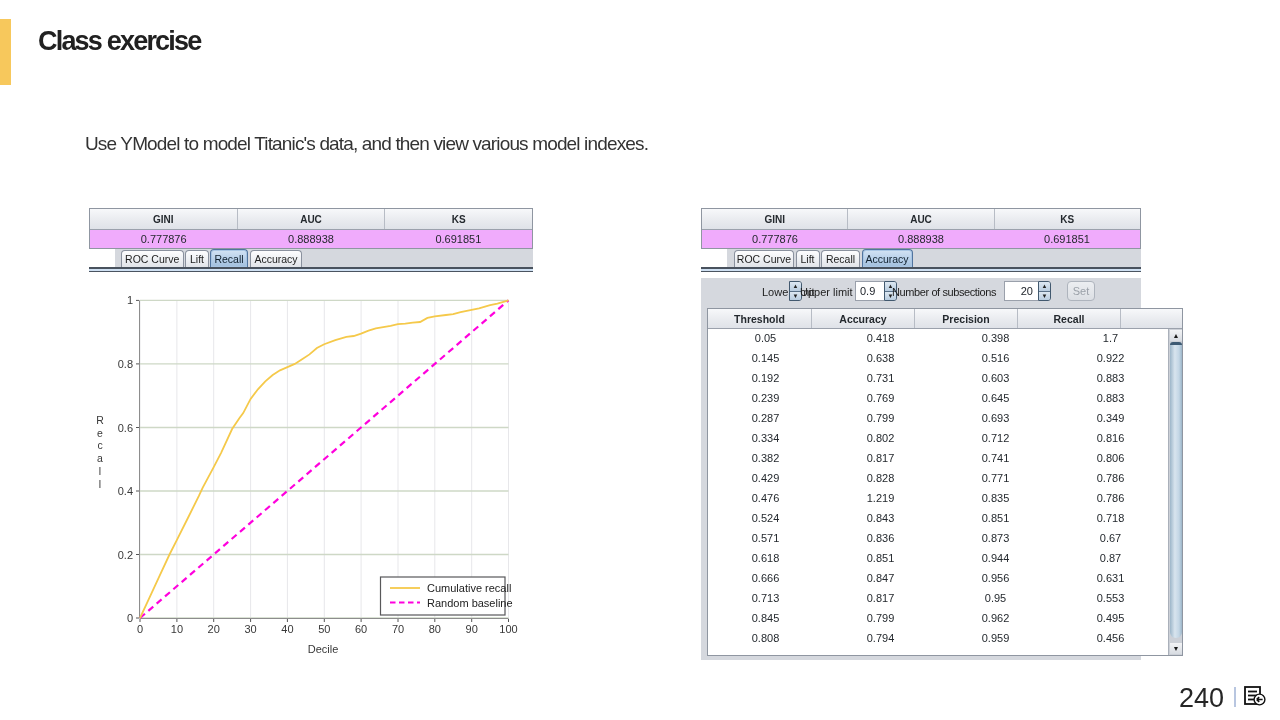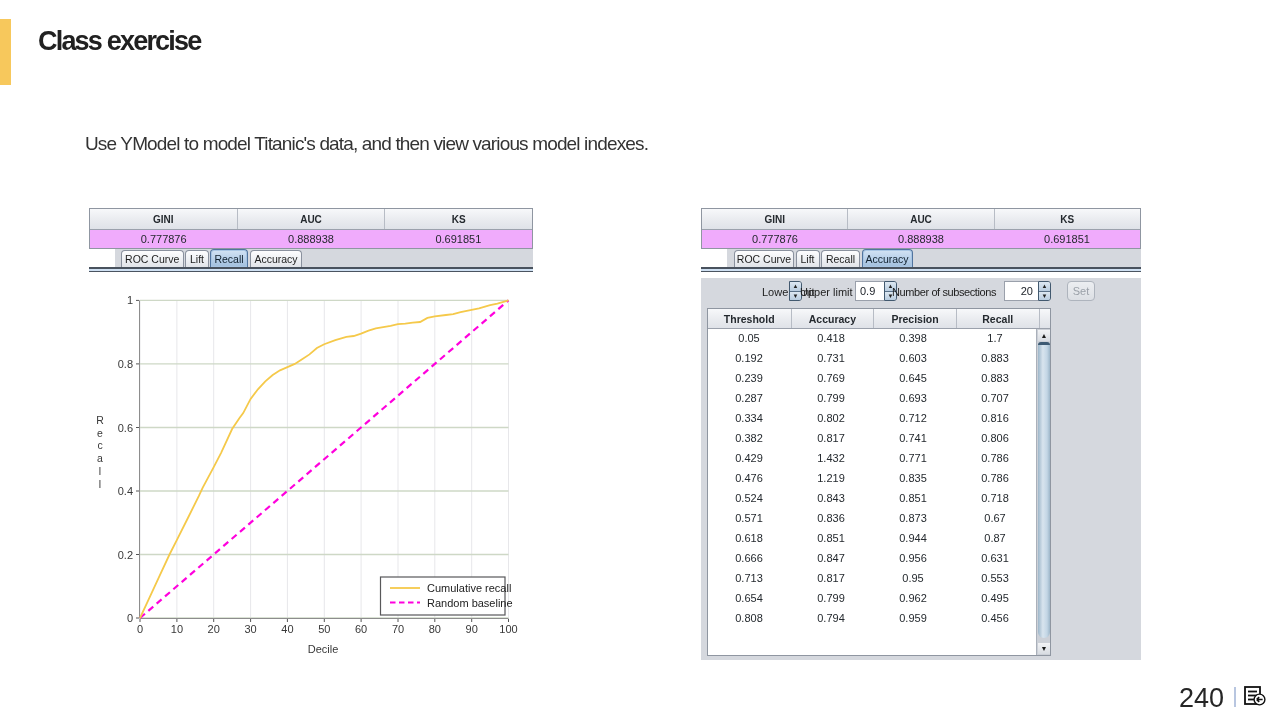--- a/index.html
+++ b/index.html
@@ -22,21 +22,21 @@
 .ctline{height:5px;background:linear-gradient(#49525e 0%,#49525e 30%,#cfe0f2 30%,#cfe0f2 72%,#4a5460 72%,#4a5460 100%);}
 
 #rcontent{left:701px;top:277.5px;width:440px;height:382px;background:#d5d8de;}
 .ctl-label{position:absolute;font-size:11px;color:#1d1d1d;top:286px;white-space:nowrap;}
 .spin{position:absolute;top:281px;height:20px;display:flex;}
 .spin .field{background:#fff;border:1px solid #9aa0ab;border-right:none;box-sizing:border-box;font-size:11px;color:#20252c;display:flex;align-items:center;padding-left:4px;overflow:hidden;}
 .spin .btns{width:13px;display:flex;flex-direction:column;border:1px solid #42596f;box-sizing:border-box;border-radius:0 3px 3px 0;overflow:hidden;}
 .spin .btns span{flex:1;display:flex;align-items:center;justify-content:center;font-size:6px;color:#222;background:linear-gradient(#dde8f2,#b9cde0);}
 .spin .btns span:first-child{border-bottom:1px solid #5a7188;}
 #setbtn{position:absolute;left:1067px;top:281px;width:28px;height:20px;border:1px solid #aeb4bd;border-radius:4px;background:linear-gradient(#eceef1,#dcdfe4);color:#9aa0a8;font-size:11px;display:flex;align-items:center;justify-content:center;box-sizing:border-box;}
-#rtable{position:absolute;left:707px;top:308px;width:344px;height:348px;border:1px solid #8f96a1;box-sizing:border-box;background:#fff;}
+#rtable{position:absolute;left:707px;top:308px;width:476px;height:348px;border:1px solid #8f96a1;box-sizing:border-box;background:#fff;}
 #rthead{display:flex;height:19px;background:linear-gradient(#f7f8fa,#e9ebef 55%,#dfe2e8);border-bottom:1px solid #9ba1ac;}
 #rthead div{border-right:1px solid #b7bcc5;font-size:10.5px;color:#24292e;display:flex;align-items:center;justify-content:center;font-weight:bold;box-sizing:border-box;}
 #rtbody{position:absolute;left:0;top:19px;bottom:0;right:14px;overflow:hidden;}
 .trow{display:flex;height:20px;}
 .trow div{flex:1;font-size:11px;color:#24292e;display:flex;align-items:center;justify-content:center;}
 #rscroll{position:absolute;top:20px;right:0;width:14px;bottom:0;background:#ccd0d7;border-left:1px solid #aab0ba;box-sizing:border-box;}
 .sbtn{position:absolute;left:1px;width:12px;height:11px;background:linear-gradient(#f2f3f5,#d8dce2);display:flex;align-items:center;justify-content:center;font-size:7px;color:#1a1a1a;}
 #sthumb{position:absolute;left:1px;top:13px;width:12px;height:296px;border-radius:3px 3px 6px 6px;background:linear-gradient(90deg,#9db6c9,#d8e4ee 40%,#c3d6e5 75%,#9db6c9);border-top:3px solid #3d5a73;box-sizing:border-box;}
 
 #pagenum{left:1179px;top:685px;font-size:27px;color:#262626;line-height:1;}
@@ -214,52 +214,58 @@
     <div style="width:13px;border-right:none;"></div>
   </div>
   <div id="rtbody">
     <div class="trow">
         <div>0.05</div>
         <div>0.418</div>
         <div>0.398</div>
         <div>1.7</div>
       </div>
     <div class="trow">
+        <div>0.145</div>
+        <div>0.638</div>
+        <div>0.516</div>
+        <div>0.922</div>
+      </div>
+    <div class="trow">
         <div>0.192</div>
         <div>0.731</div>
         <div>0.603</div>
         <div>0.883</div>
       </div>
     <div class="trow">
         <div>0.239</div>
         <div>0.769</div>
         <div>0.645</div>
         <div>0.883</div>
       </div>
     <div class="trow">
         <div>0.287</div>
         <div>0.799</div>
         <div>0.693</div>
-        <div>0.707</div>
+        <div>0.349</div>
       </div>
     <div class="trow">
         <div>0.334</div>
         <div>0.802</div>
         <div>0.712</div>
         <div>0.816</div>
       </div>
     <div class="trow">
         <div>0.382</div>
         <div>0.817</div>
         <div>0.741</div>
         <div>0.806</div>
       </div>
     <div class="trow">
         <div>0.429</div>
-        <div>1.432</div>
+        <div>0.828</div>
         <div>0.771</div>
         <div>0.786</div>
       </div>
     <div class="trow">
         <div>0.476</div>
         <div>1.219</div>
         <div>0.835</div>
         <div>0.786</div>
       </div>
     <div class="trow">
@@ -286,21 +292,21 @@
         <div>0.956</div>
         <div>0.631</div>
       </div>
     <div class="trow">
         <div>0.713</div>
         <div>0.817</div>
         <div>0.95</div>
         <div>0.553</div>
       </div>
     <div class="trow">
-        <div>0.654</div>
+        <div>0.845</div>
         <div>0.799</div>
         <div>0.962</div>
         <div>0.495</div>
       </div>
     <div class="trow">
         <div>0.808</div>
         <div>0.794</div>
         <div>0.959</div>
         <div>0.456</div>
       </div>

